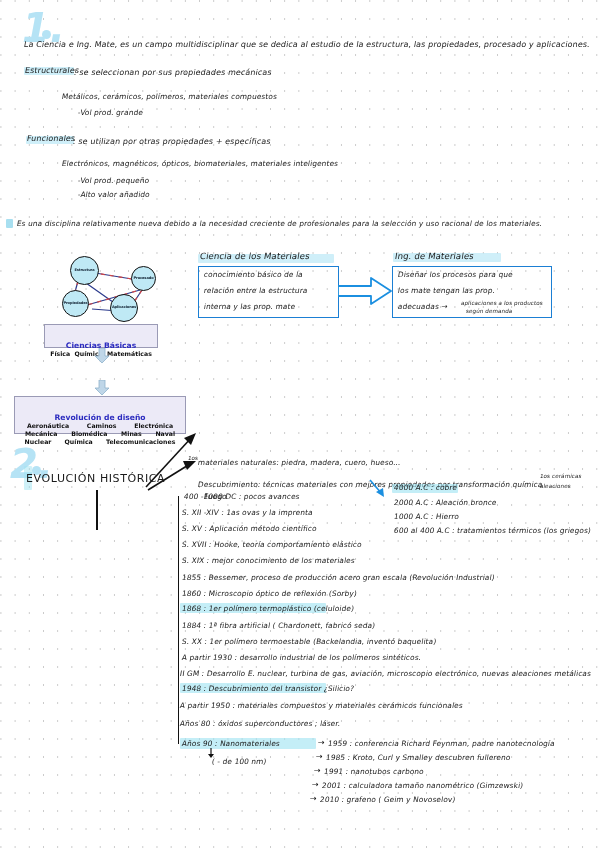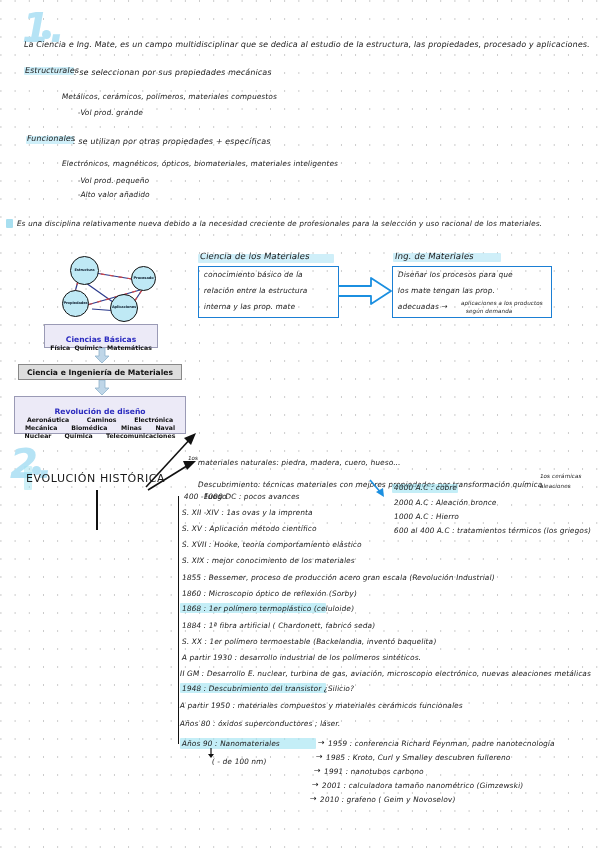--- a/index.html
+++ b/index.html
@@ -96,21 +96,21 @@
     border: 1px solid #9a9ab5;
     box-sizing: border-box;
     text-align: center;
   }
   .flowbox.gray { background: #dddddd; border-color: #888; }
   .flow-title {
     color: #2b2bbf;
     font-weight: bold;
     font-size: 7.6px;
     display: block;
-    padding-top: 10px;
+    padding-top: 16px;
   }
   .flow-title.dark { color: #111; }
   .flow-row {
     display: flex;
     justify-content: space-around;
     font-size: 6.2px;
     font-weight: bold;
     color: #111;
     padding: 0 3px 1px 3px;
   }
@@ -190,23 +190,20 @@
     <div class="flow-row">
       <span>Física</span>
       <span>Química</span>
       <span>Matemáticas</span>
     </div>
   </div>
   <svg style="position:absolute; left:94px; top:348px;" width="16" height="16">
     <polygon points="5,0 11,0 11,8 15,8 8,15 1,8 5,8" fill="#bfd6e8" stroke="#8fb3cc" stroke-width="0.8"></polygon>
   </svg>
 
-  <div class="flowbox gray" style="left:18px; top:364px; width:164px; height:16px;">
-    <span class="flow-title dark" style="padding-top:3px;">Ciencia e Ingeniería de Materiales</span>
-  </div>
   <svg style="position:absolute; left:94px; top:380px;" width="16" height="16">
     <polygon points="5,0 11,0 11,8 15,8 8,15 1,8 5,8" fill="#bfd6e8" stroke="#8fb3cc" stroke-width="0.8"></polygon>
   </svg>
 
   <div class="flowbox" style="left:14px; top:396px; width:172px; height:38px;">
     <span class="flow-title">Revolución de diseño</span>
     <div class="flow-row">
       <span>Aeronáutica</span>
       <span>Caminos</span>
       <span>Electrónica</span>

